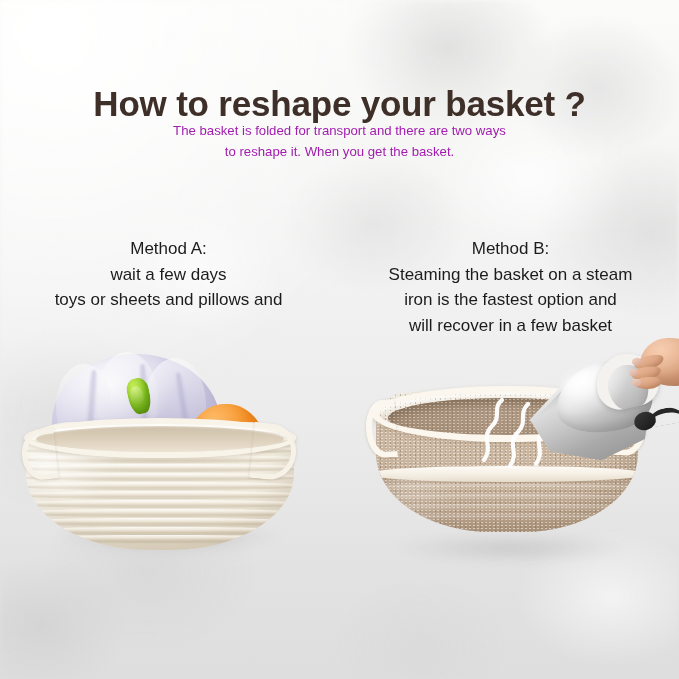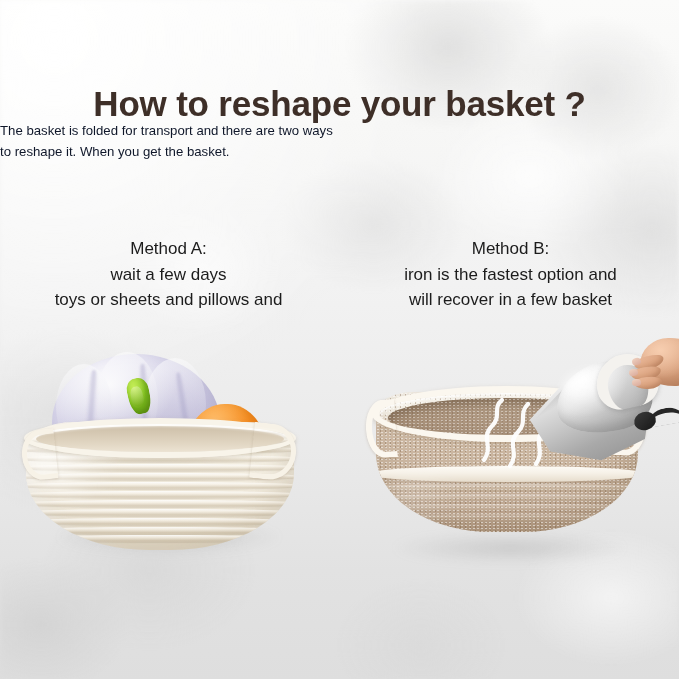--- a/index.html
+++ b/index.html
@@ -62,23 +62,24 @@
     font-weight: 600;
     letter-spacing: -0.2px;
     color: #3e2f28;
     white-space: nowrap;
     margin-top: 40px;
   }
   .subtitle {
     position: absolute;
     left: 0; right: 0;
     top: 120px;
+    text-align: center;
     font-size: 13.2px;
     line-height: 21px;
-    color: #0f172a;
+    color: #a21caf;
   }
   .subtitle div { display: block; }
 
   .method-block {
     position: absolute;
     top: 236px;
     text-align: center;
     font-size: 17px;
     line-height: 25.5px;
     color: #1c1c1c;
@@ -431,20 +432,21 @@
   </div>
 
   <div class="method-block left">
     <span class="mline">Method A:</span>
     <span class="mline">wait a few days</span>
     <span class="mline">toys or sheets and pillows and</span>
   </div>
 
   <div class="method-block right">
     <span class="mline">Method B:</span>
+    <span class="mline">Steaming the basket on a steam</span>
     <span class="mline">iron is the fastest option and</span>
     <span class="mline">will recover in a few basket</span>
   </div>
 
   <div class="scene" id="scene-a">
     <div class="la-shadow"></div>
 
     <div class="plush-lav">
       <div class="lav-lobe" style="left:4px;  top:10px; width:56px; height:86px;"></div>
       <div class="lav-lobe" style="left:44px; top:-2px; width:62px; height:96px;"></div>

